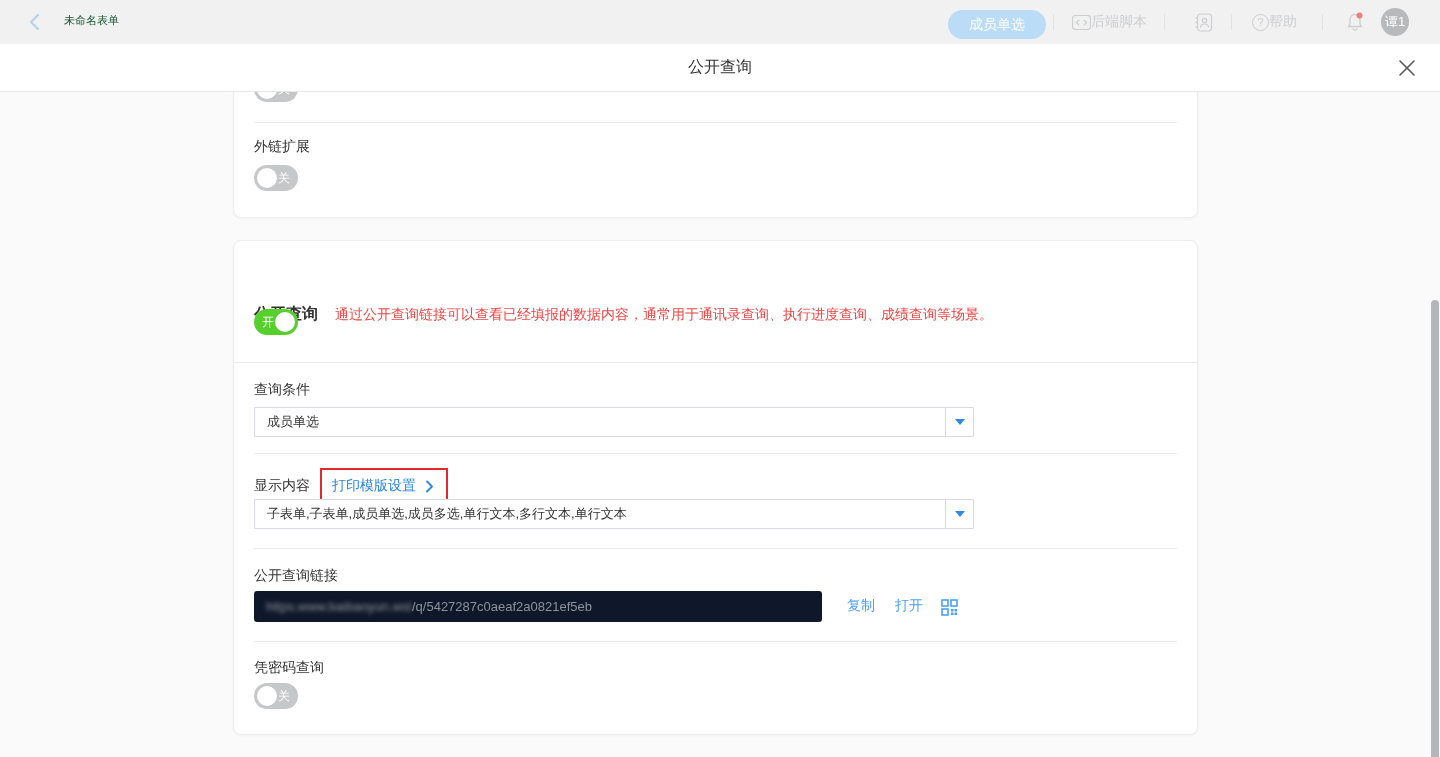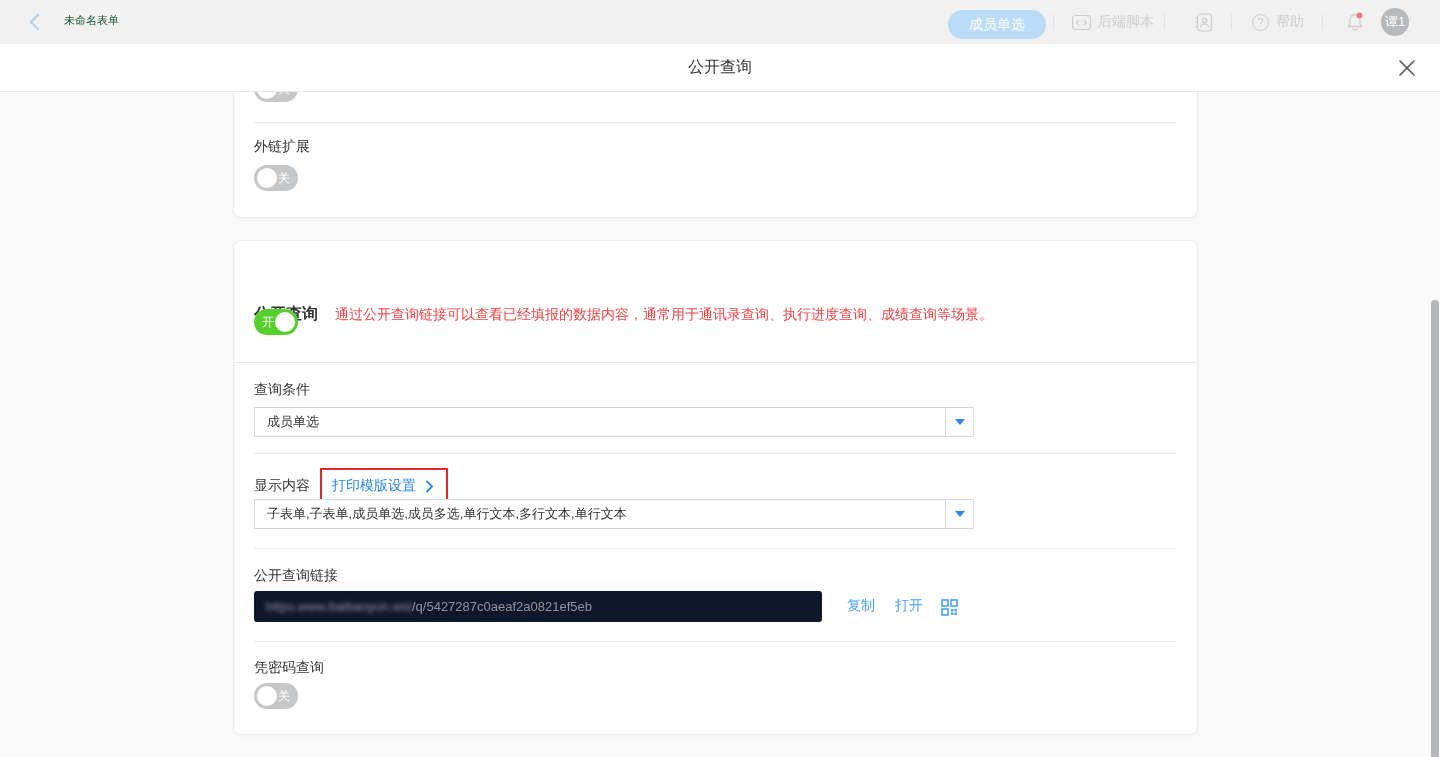--- a/index.html
+++ b/index.html
@@ -18,21 +18,21 @@
     background:#f1f1f2;
   }
   .tb-back { position:absolute; left:26px; top:12px; width:18px; height:20px; cursor:pointer; }
   .tb-title { position:absolute; left:64px; top:13px; font-size:11px; color:#14532d; }
   .tb-pill {
     position:absolute; left:948px; top:10px; height:29px; padding:0 21px;
     background:#badcf6; color:#ffffff; font-size:14px; border-radius:15px;
     display:flex; align-items:center; border:none;
   }
   .tb-sep { position:absolute; top:14px; width:1px; height:16px; background:#e2e3e4; }
-  .tb-item { position:absolute; top:0; height:44px; display:flex; align-items:center; gap:7px; color:#cdced0; font-size:14px; cursor:pointer; }
+  .tb-item { position:absolute; top:0; height:44px; display:flex; align-items:center; color:#cdced0; font-size:14px; cursor:pointer; }
   .tb-help-circle {
     width:17px; height:17px; border:1px solid #cdced0; border-radius:50%;
     display:flex; align-items:center; justify-content:center; font-size:11px; color:#cdced0;
   }
   .tb-bell { position:absolute; left:1345px; top:12px; width:20px; height:20px; }
   .tb-avatar {
     position:absolute; left:1381px; top:8px; width:28px; height:28px; border-radius:50%;
     background:#b8b9bb; color:#fff; font-size:13px;
     display:flex; align-items:center; justify-content:center;
   }

